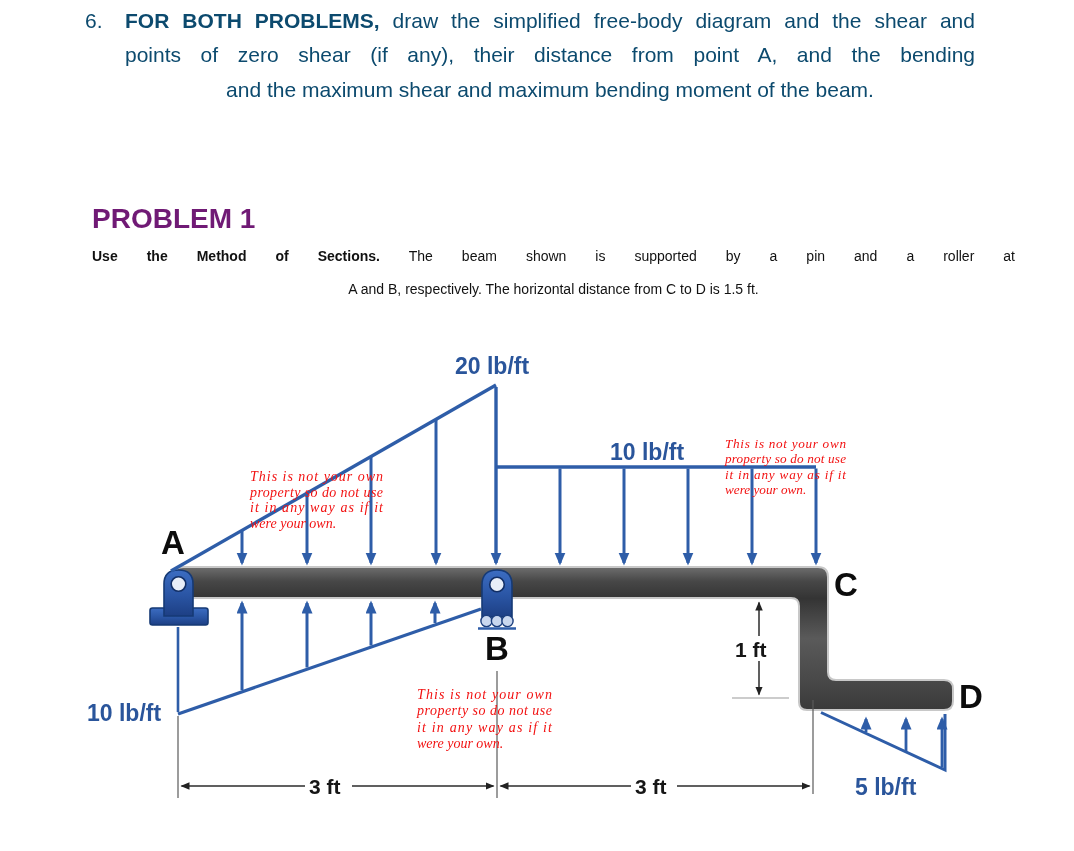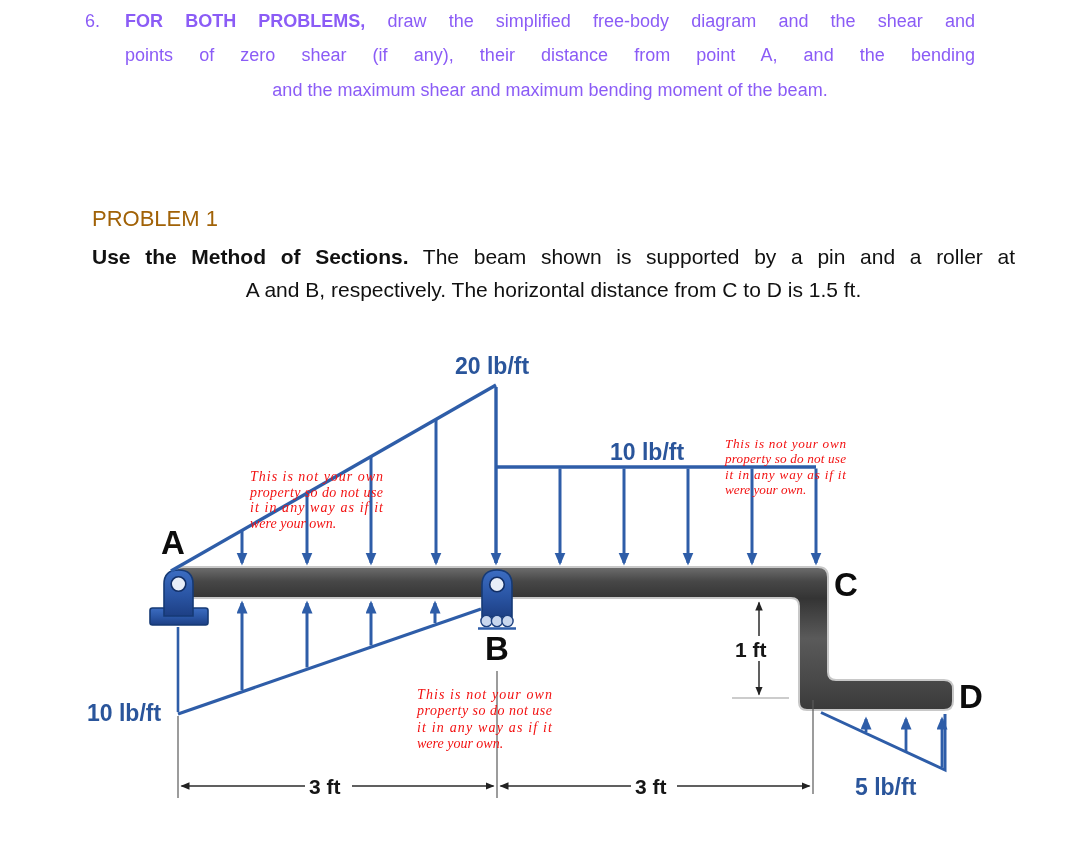--- a/index.html
+++ b/index.html
@@ -3,34 +3,34 @@
 <meta charset="utf-8">
 <style>
   html,body { margin:0; padding:0; background:#ffffff; }
   .page {
     position:relative; width:1074px; height:851px; background:#ffffff;
     font-family:"Liberation Sans", sans-serif; overflow:hidden;
   }
   
   .p6 {
     position:absolute; left:85px; top:4px; width:890px;
-    font-size:18px; color:#8b5cf6; line-height:34.4px;
+    font-size:21px; color:#0c4a6e; line-height:34.4px;
   }
   .jline { text-align:justify; text-align-last:justify; }
   .lastline { text-align:center; }
   .p6 .indent { padding-left:40px; }
   .num { display:inline-block; width:40px; }
   b { font-weight:700; }
   .h1 {
     position:absolute; left:92px; top:206px;
-    font-size:22px; font-weight:400; color:#a16207; line-height:26px;
+    font-size:28px; font-weight:700; color:#701a75; line-height:26px;
   }
   .p1 {
     position:absolute; left:92px; top:240px; width:923px;
-    font-size:21px; color:#111; line-height:33px;
+    font-size:14px; color:#111; line-height:33px;
   }
   
   svg.diagram { position:absolute; left:0; top:0; }
   .lbl  { font:700 23px "Liberation Sans", sans-serif; fill:#2a559b; }
   .pt   { font:700 33px "Liberation Sans", sans-serif; fill:#0c0c0c; }
   .dim  { font:700 21px "Liberation Sans", sans-serif; fill:#161616; }
   .wm   { font:italic 14px "Liberation Serif", serif; fill:#f21212; }
   .wm2  { font:italic 13.2px "Liberation Serif", serif; fill:#f21212; }
   .bluestroke { stroke:#2e5da8; fill:none; }
   .dimstroke  { stroke:#2b2b2b; stroke-width:1.5; fill:none; }

